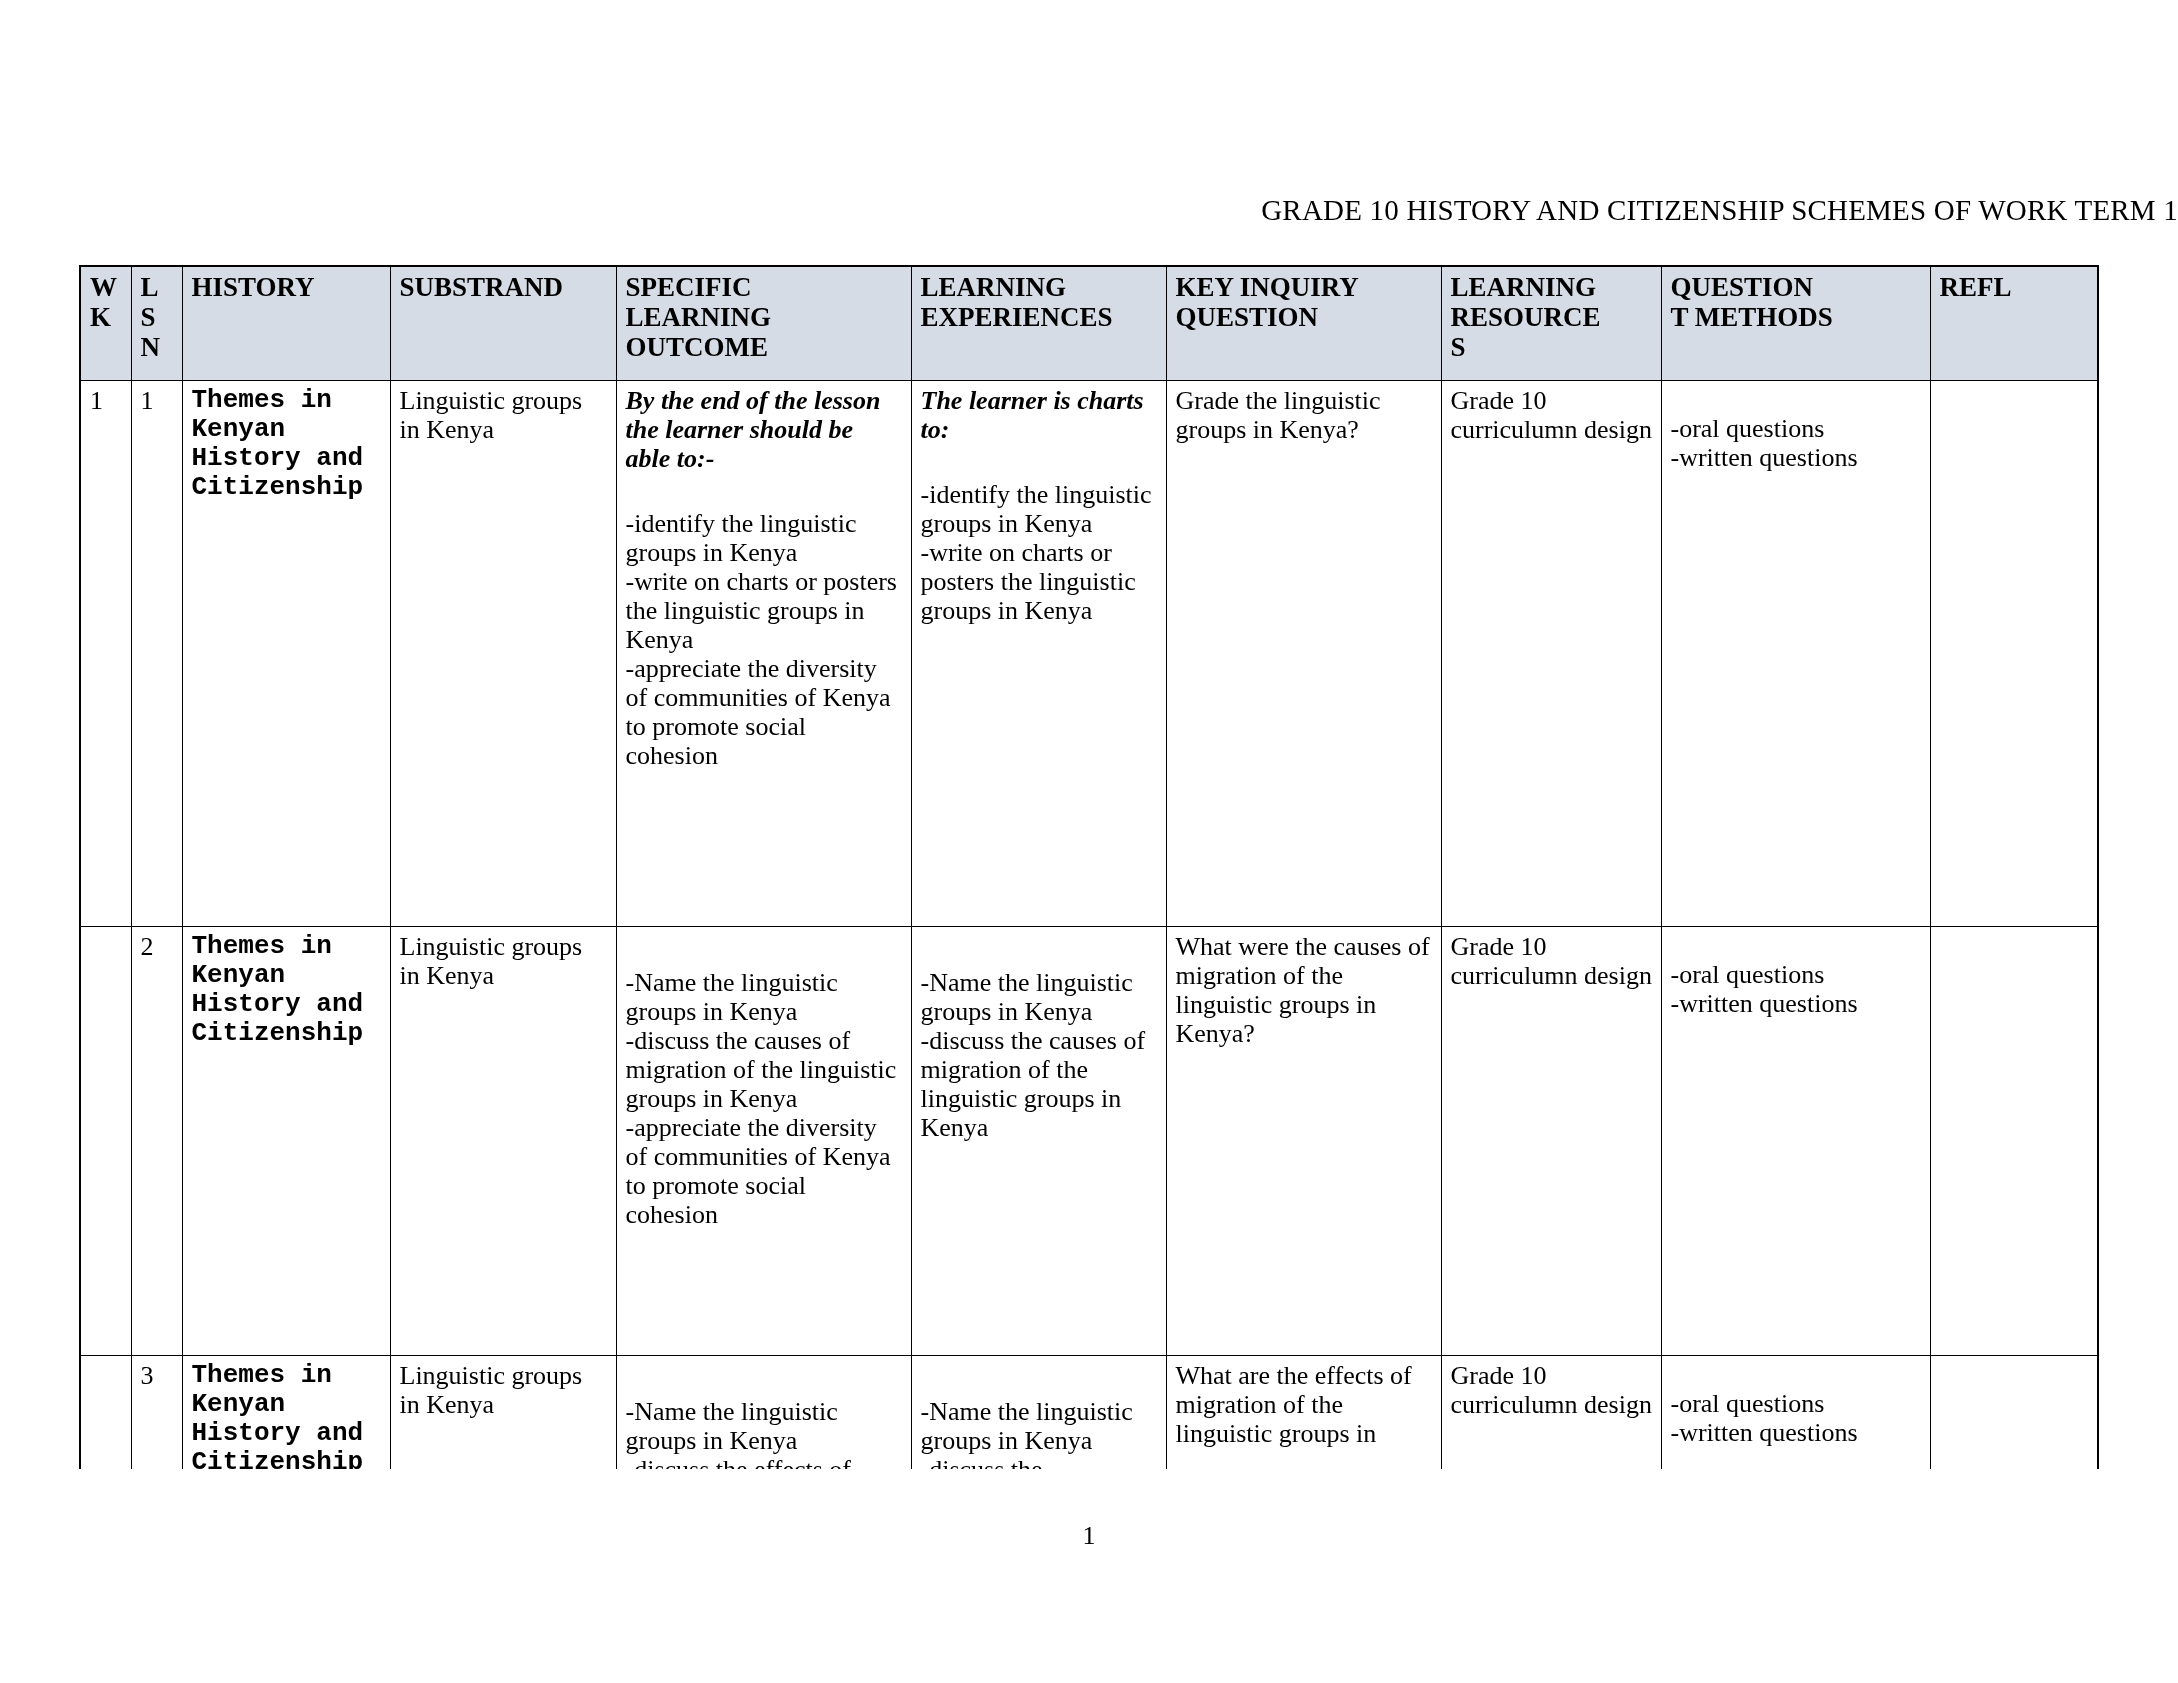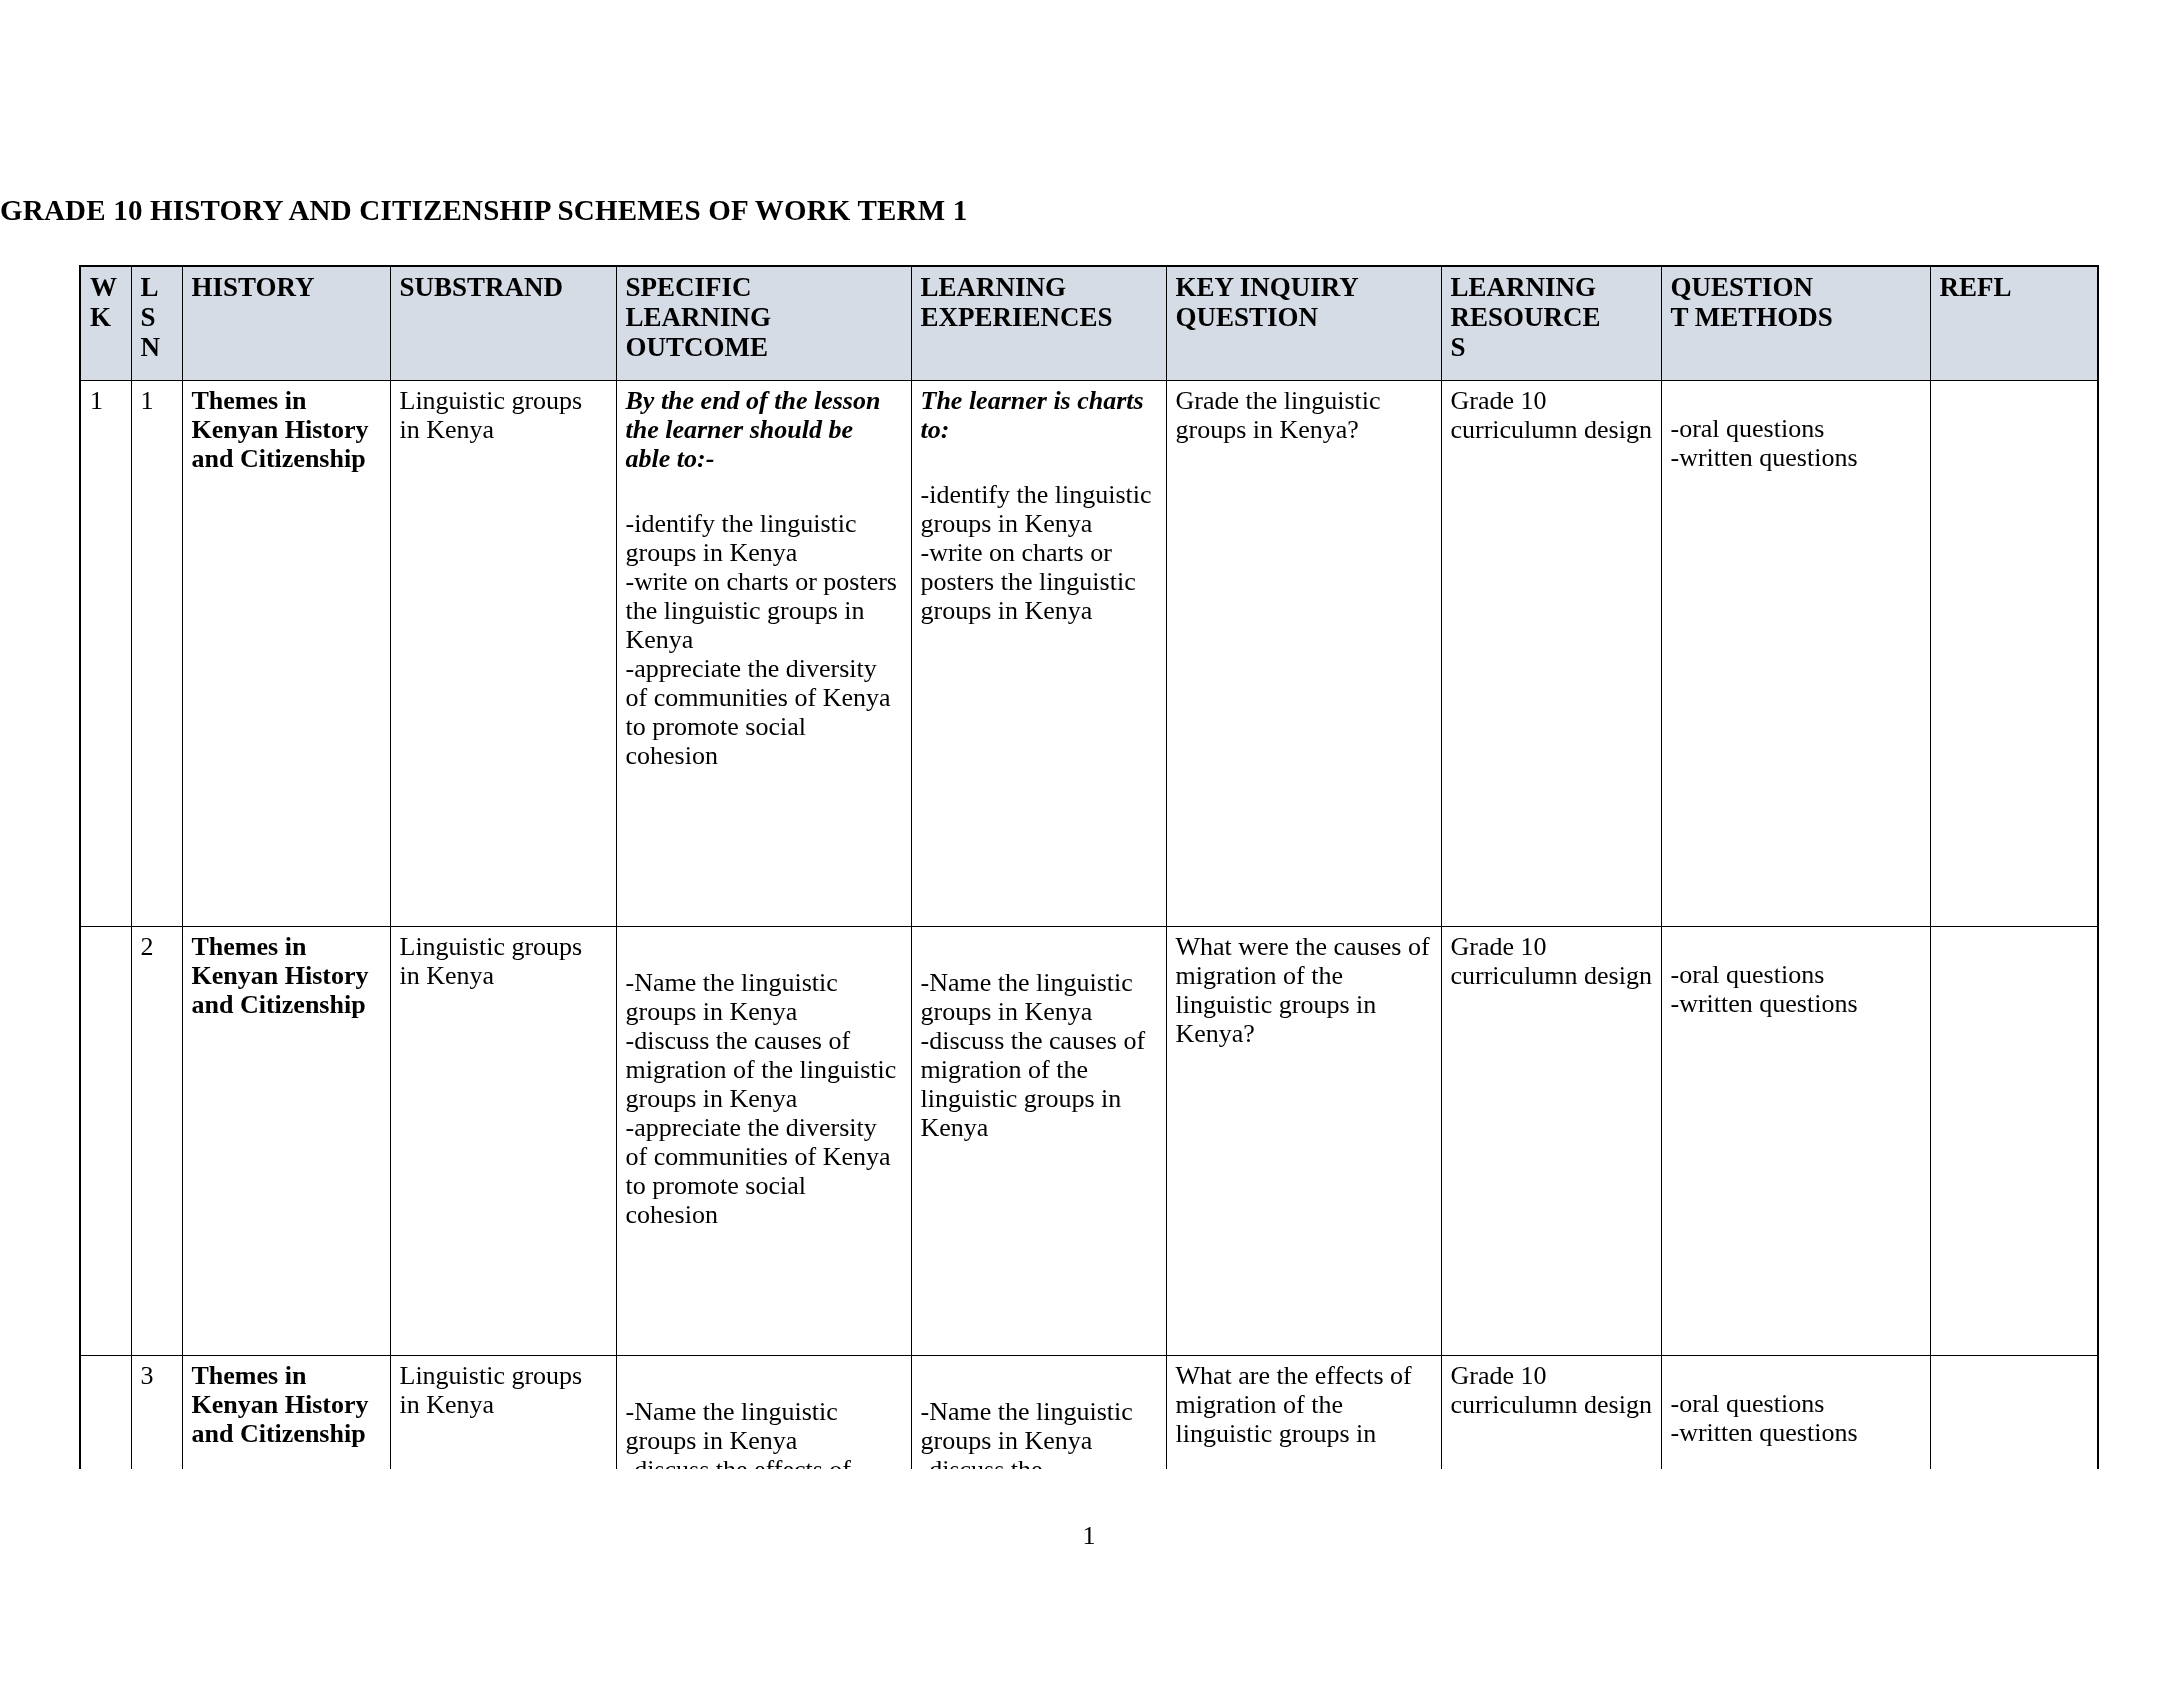--- a/index.html
+++ b/index.html
@@ -20,23 +20,23 @@
     width: 2178px;
     height: 1683px;
     box-sizing: border-box;
     padding: 0;
   }
   .doc-title {
     position: absolute;
     top: 194px;
     left: 0;
     width: 2178px;
-    text-align: left;
+    text-align: right;
     font-size: 29px;
-    font-weight: bold;
+    font-weight: normal;
     letter-spacing: 0.2px;
   }
   .table-wrap {
     position: absolute;
     top: 265px;
     left: 79px;
     width: 2020px;
     height: 1204px;
     overflow: hidden;
   }
@@ -69,21 +69,21 @@
   col.c-str  { width: 208px; }
   col.c-sub  { width: 226px; }
   col.c-slo  { width: 295px; }
   col.c-le   { width: 255px; }
   col.c-kiq  { width: 275px; }
   col.c-lr   { width: 220px; }
   col.c-am   { width: 269px; }
   col.c-refl { width: 168px; }
 
   td.num { text-align: left; font-size: 26px; }
-  td.bold-cell { font-weight: bold; }
+  td.bold-cell { font-weight: bold; font-family: Liberation Mono, monospace; }
   .lead { font-weight: bold; display: block; font-style: italic; }
   .body-lines { font-weight: normal; display: block; white-space: pre-line; margin-top: 36px; }
   .plain { display: block; white-space: pre-line; }
   td.assess { padding-left: 14px; }
   td.assess .plain { text-indent: 0; margin-top: 28px; }
 
   tr.row-1 td { height: 535px; }
   tr.row-2 td { height: 418px; }
   tr.row-3 td { height: 109px; }
 

